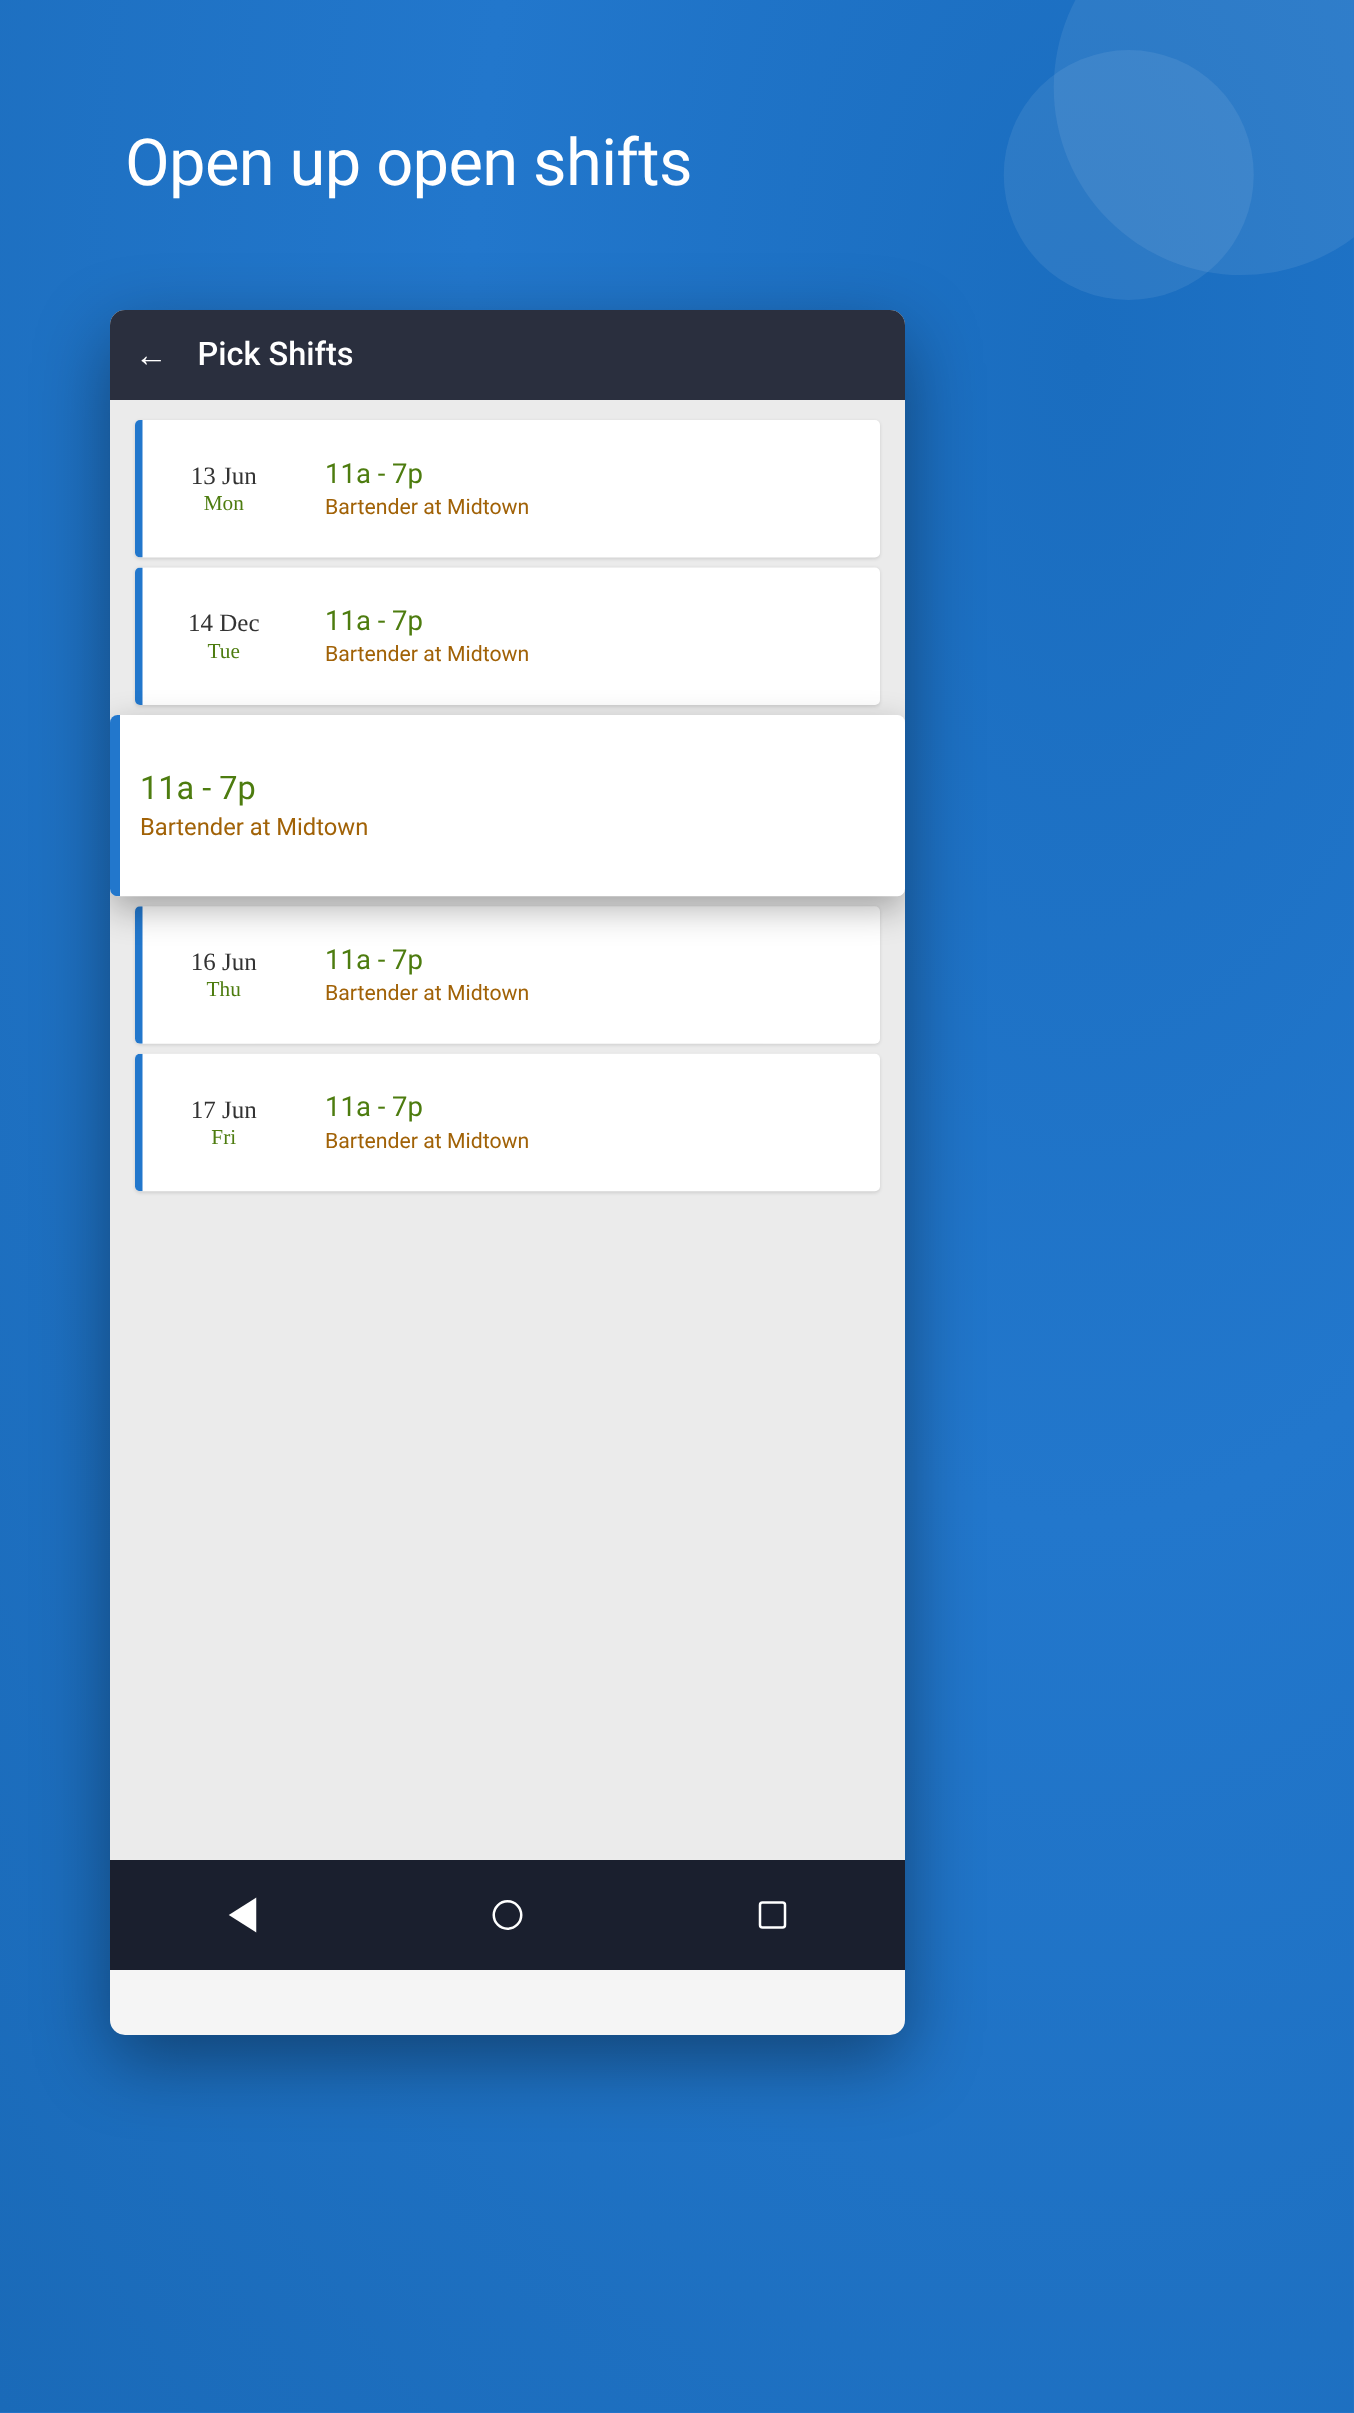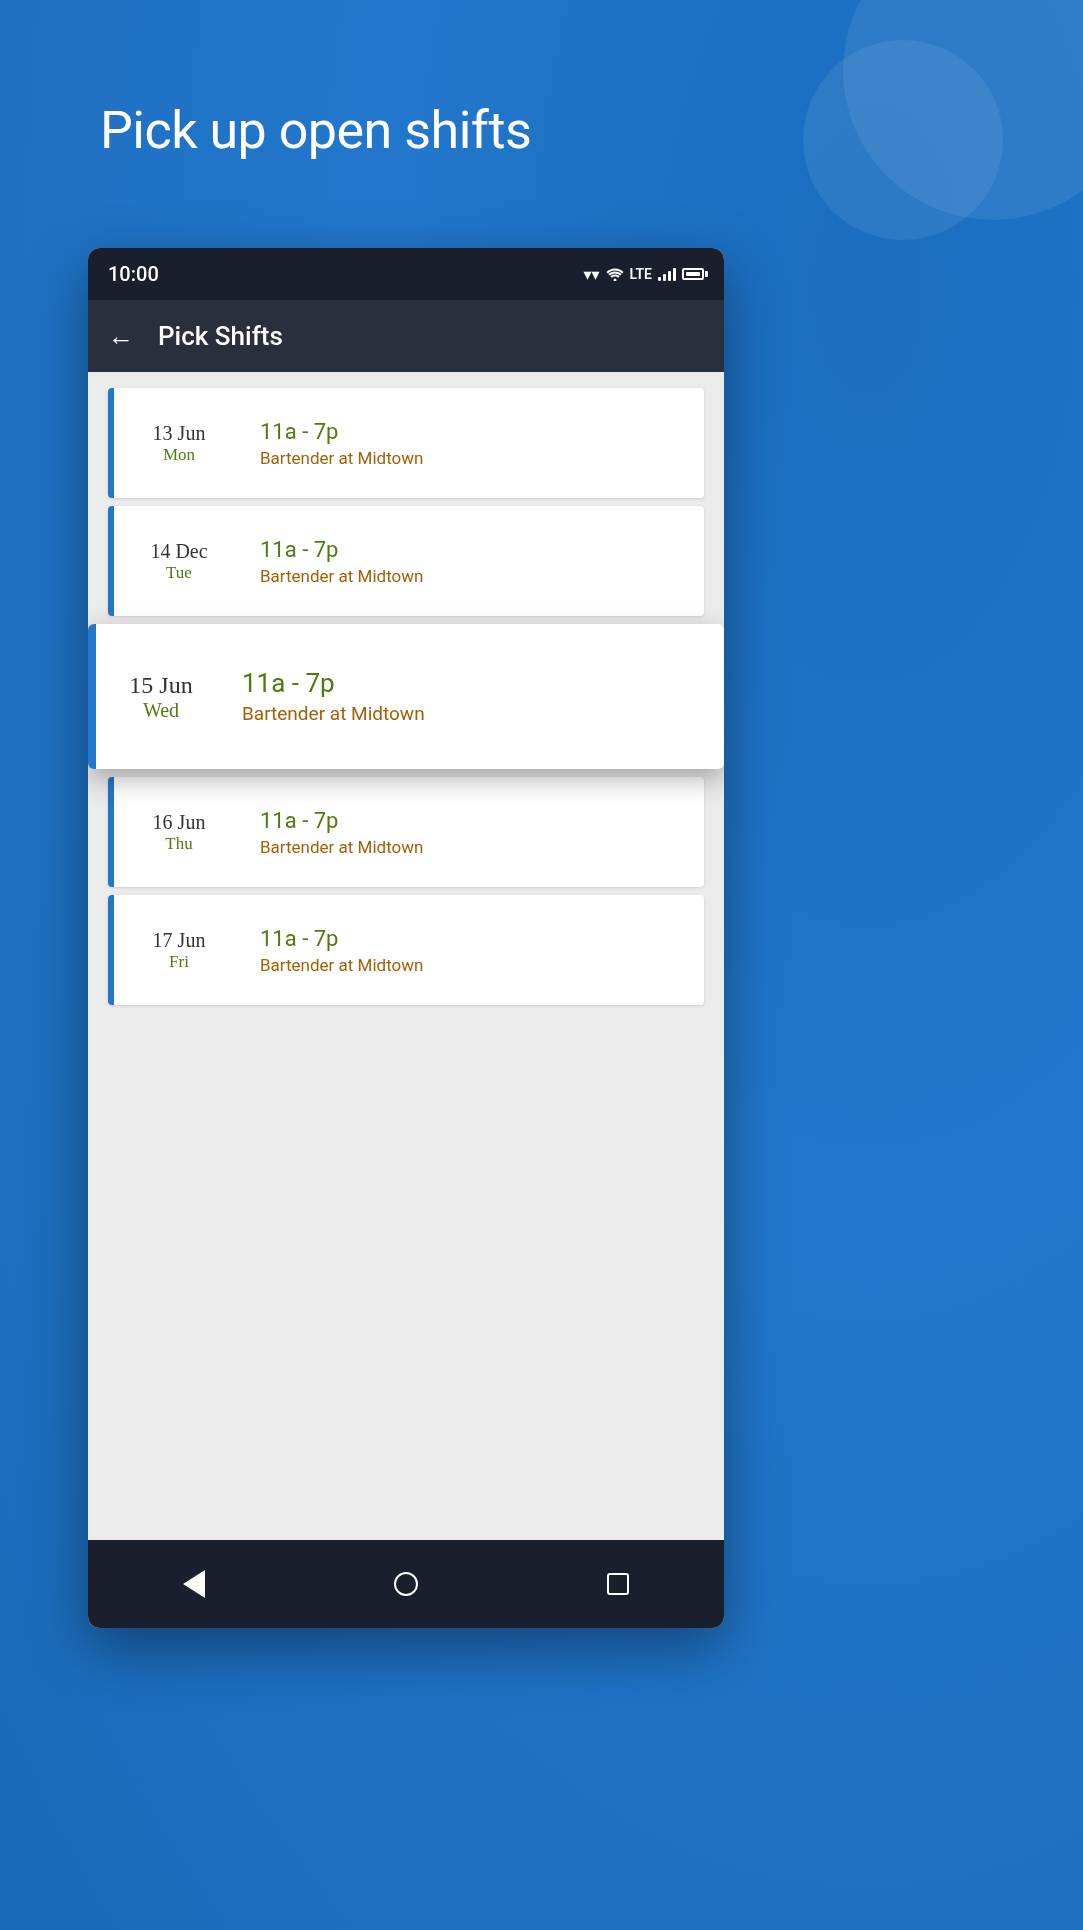--- a/index.html
+++ b/index.html
@@ -301,50 +301,24 @@
 
   </style>
 </head>
 <body>
 
 <div class="bg-overlay"></div>
 
 <div class="bg-circle" style="width:300px;height:300px;top:-80px;right:-60px;"></div>
 <div class="bg-circle" style="width:200px;height:200px;top:40px;right:80px;"></div>
 
-<div class="page-title">Pick up open shifts</div>
+<div class="page-title">Open up open shifts</div>
 
 <div class="phone-frame">
 
-  <div class="status-bar">
-    <span class="status-time">10:00</span>
-    <div class="status-icons">
-      <span class="wifi-symbol">▾▾</span>
-      <svg width="18" height="14" viewBox="0 0 18 14">
-        <path d="M9 3.5C11.8 3.5 14.3 4.7 16 6.6L17.5 5C15.4 2.8 12.4 1.5 9 1.5C5.6 1.5 2.6 2.8 0.5 5L2 6.6C3.7 4.7 6.2 3.5 9 3.5Z" fill="white"></path>
-        <path d="M9 6.5C11 6.5 12.8 7.3 14.1 8.6L15.6 7C13.9 5.4 11.6 4.5 9 4.5C6.4 4.5 4.1 5.4 2.4 7L3.9 8.6C5.2 7.3 7 6.5 9 6.5Z" fill="white"></path>
-        <path d="M9 9.5C10.2 9.5 11.3 10 12.1 10.8L13.6 9.2C12.4 8.1 10.8 7.5 9 7.5C7.2 7.5 5.6 8.1 4.4 9.2L5.9 10.8C6.7 10 7.8 9.5 9 9.5Z" fill="white"></path>
-        <circle cx="9" cy="13" r="1.5" fill="white"></circle>
-      </svg>
-      <span class="lte-text">LTE</span>
-
-      <div class="signal-bars">
-        <div class="bar" style="height:4px;"></div>
-        <div class="bar" style="height:7px;"></div>
-        <div class="bar" style="height:10px;"></div>
-        <div class="bar" style="height:13px;"></div>
-      </div>
-
-      <div class="battery">
-        <div class="battery-body">
-          <div class="battery-fill"></div>
-        </div>
-      </div>
-    </div>
-  </div>
 
   <div class="app-bar">
     <span class="back-arrow">←</span>
     <span class="app-bar-title">Pick Shifts</span>
   </div>
 
   <div class="scroll-area" style="height: calc(100% - 52px - 72px - 88px);">
     <div class="cards-container">
 
       <div class="card-wrapper">
@@ -371,24 +345,20 @@
           <div class="shift-details">
             <span class="shift-time">11a - 7p</span>
             <span class="shift-location">Bartender at Midtown</span>
           </div>
         </div>
       </div>
 
       <div style="padding: 0 0; position: relative; z-index: 10; margin: 4px 0;">
         <div class="shift-card elevated">
           <div class="blue-bar" style="width: 8px;"></div>
-          <div class="date-section">
-            <span class="date-day">15 Jun</span>
-            <span class="date-weekday">Wed</span>
-          </div>
           <div class="shift-details">
             <span class="shift-time">11a - 7p</span>
             <span class="shift-location">Bartender at Midtown</span>
           </div>
         </div>
       </div>
 
       <div class="card-wrapper">
         <div class="shift-card">
           <div class="blue-bar"></div>

